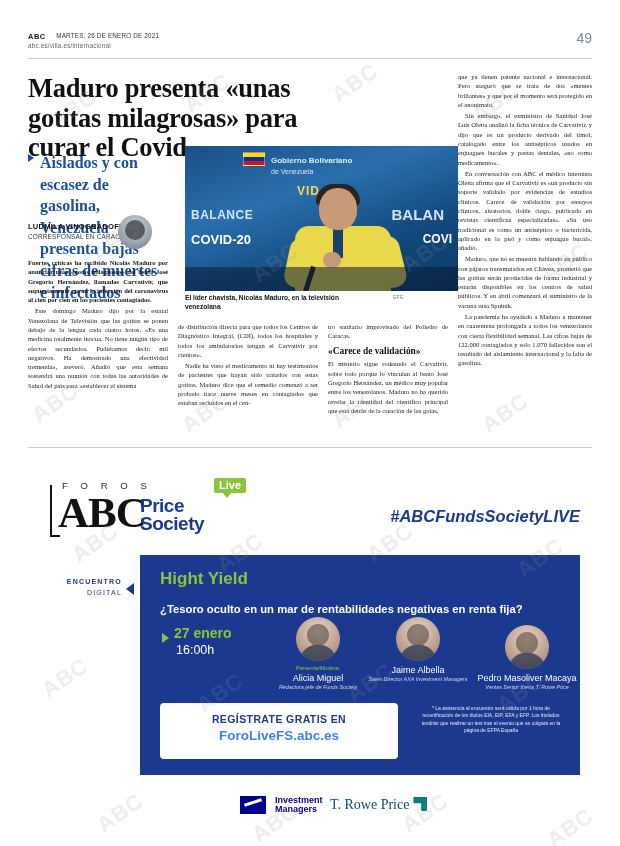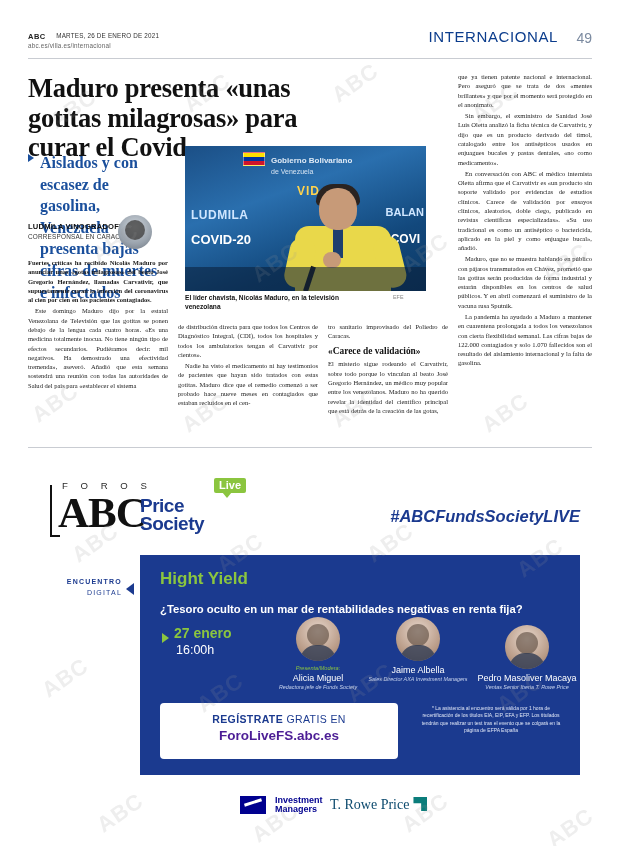--- a/index.html
+++ b/index.html
@@ -89,33 +89,33 @@
     background: radial-gradient(circle at 50% 35%, #cfd6dd 0%, #9aa3ad 60%, #6d7580 100%);
     overflow:hidden;
   }
   .byline-photo:after{
     content:""; position:absolute; left:7px; top:5px; width:20px;height:20px;border-radius:50%;
     background:#3b3a38; opacity:.75;
   }
 
   
   .photo {
-    position:absolute; left:185px; top:146px; width:241px; height:145px;
+    position:absolute; left:185px; top:146px; width:273px; height:145px;
     background:#1d4ed8; overflow:hidden;
   }
   .ph-backdrop{
     position:absolute; inset:0;
     background: linear-gradient(160deg,#1b4f86 0%, #2a6fae 35%, #12487c 70%, #0d3a66 100%);
   }
   .ph-txt1{position:absolute; left:86px; top:10px; color:#e8f1fb; font-family:"Liberation Sans",sans-serif; font-size:8px; font-weight:bold; opacity:.95;}
   .ph-txt2{position:absolute; left:86px; top:22px; color:#e8f1fb; font-family:"Liberation Sans",sans-serif; font-size:7px; opacity:.9;}
   .ph-txt3{position:absolute; left:112px; top:38px; color:#ffd34d; font-family:"Liberation Sans",sans-serif; font-size:12px; font-weight:bold; letter-spacing:1px;}
   .ph-txt4{position:absolute; left:6px; top:62px; color:#cfe6ff; font-family:"Liberation Sans",sans-serif; font-size:12px; font-weight:bold; letter-spacing:.5px;}
   .ph-txt5{position:absolute; left:6px; top:86px; color:#ffffff; font-family:"Liberation Sans",sans-serif; font-size:13px; font-weight:bold;}
-  .ph-txt6{position:absolute; right:2px; top:60px; color:#cfe6ff; font-family:"Liberation Sans",sans-serif; font-size:11px; font-weight:bold;}
+  .ph-txt6{position:absolute; right:14px; top:60px; color:#cfe6ff; font-family:"Liberation Sans",sans-serif; font-size:15px; font-weight:bold;}
   .ph-txt7{position:absolute; right:6px; top:86px; color:#ffffff; font-family:"Liberation Sans",sans-serif; font-size:12px; font-weight:bold;}
   .ph-flag{position:absolute; left:58px; top:6px; width:22px; height:14px; background:linear-gradient(#ffdf00 0 33%, #0033a0 33% 66%, #cf142b 66% 100%); border:1px solid rgba(255,255,255,.4);}
   .ph-person{
     position:absolute; left:104px; top:40px; width:110px; height:105px;
   }
   .ph-head{position:absolute; left:30px; top:2px; width:38px;height:42px;border-radius:48% 48% 45% 45%;background:#c79a78;}
   .ph-hair{position:absolute; left:27px; top:-2px; width:44px;height:22px;border-radius:22px 22px 6px 6px;background:#2a2320;}
   .ph-body{position:absolute; left:6px; top:40px; width:96px;height:66px;background:#e9d84a;border-radius:14px 14px 0 0;}
   .ph-arm-l{position:absolute; left:-2px; top:52px; width:26px;height:50px;background:#e9d84a;border-radius:12px;transform:rotate(12deg);}
   .ph-arm-r{position:absolute; right:-4px; top:50px; width:26px;height:52px;background:#e9d84a;border-radius:12px;transform:rotate(-14deg);}
@@ -231,23 +231,23 @@
   .spk .nm{ font-family:"Liberation Sans",sans-serif; font-size:9px; font-weight:normal; color:#fff; margin-top:1px;}
   .spk .org{ font-family:"Liberation Sans",sans-serif; font-size:5.4px; color:#c8d4ee; font-style:italic; line-height:1.35; margin-top:1px;}
 
   .cta{
     position:absolute; left:20px; top:148px; width:238px; height:56px;
     background:#fff; border-radius:4px; text-align:center;
   }
   .cta .l1{
     font-family:"Liberation Sans",sans-serif; font-size:10.5px; color:#1b3a8f; font-weight:bold; margin-top:10px; letter-spacing:.4px;
   }
-  .cta .l1 span.th{ font-weight:normal; }
+  .cta .l1 span.th{ font-weight:bold; }
   .cta .l2{
-    font-family:"Liberation Sans",sans-serif; font-size:13.5px; color:#4c1d95; font-weight:bold; margin-top:3px;
+    font-family:"Liberation Sans",sans-serif; font-size:13.5px; color:#3b82f6; font-weight:bold; margin-top:3px;
   }
   .legal{
     position:absolute; left:276px; top:150px; width:150px;
     font-family:"Liberation Sans",sans-serif; font-size:5px; color:#dfe6f6; line-height:1.45; text-align:center;
   }
 
   .axa{
     position:absolute; left:196px; top:340px;padding-left:44px;
   }
   .axa-mark{ width:26px;height:18px;background:#00008f; position:relative; display:inline-block; vertical-align:middle;}
@@ -264,21 +264,20 @@
 <body>
 
 <div class="page">
 
   <div class="masthead">
     <div class="mh-left">
       <span class="mh-abc">ABC</span>
       <span class="mh-date">MARTES, 26 DE ENERO DE 2021</span>
     </div>
     <div class="mh-site">abc.es/villa.es/internacional</div>
-    <div class="mh-section">INTERNACIONAL</div>
     <div class="mh-page">49</div>
   </div>
   <div class="rule-top"></div>
 
   <h1 class="headline">Maduro presenta «unas gotitas milagrosas» para curar el Covid</h1>
 
   <div class="kicker-arrow"></div>
   <div class="kicker">Aislados y con escasez de gasolina, Venezuela presenta bajas cifras de muertes e infectados</div>
 
   <div class="byline">
@@ -286,21 +285,21 @@
     <div class="rl">CORRESPONSAL EN CARACAS</div>
   </div>
   <div class="byline-photo"></div>
 
   <div class="photo">
     <div class="ph-backdrop"></div>
     <div class="ph-flag"></div>
     <div class="ph-txt1">Gobierno Bolivariano</div>
     <div class="ph-txt2">de Venezuela</div>
     <div class="ph-txt3">VID-19</div>
-    <div class="ph-txt4">LUDMILA</div>
+    <div class="ph-txt4">BALANCE</div>
     <div class="ph-txt5">COVID-20</div>
     <div class="ph-txt6">BALAN</div>
     <div class="ph-txt7">COVI</div>
     <div class="ph-person">
       <div class="ph-body"></div>
       <div class="ph-arm-l"></div>
       <div class="ph-arm-r"></div>
       <div class="ph-tie"></div>
       <div class="ph-hair"></div>
       <div class="ph-head"></div>

